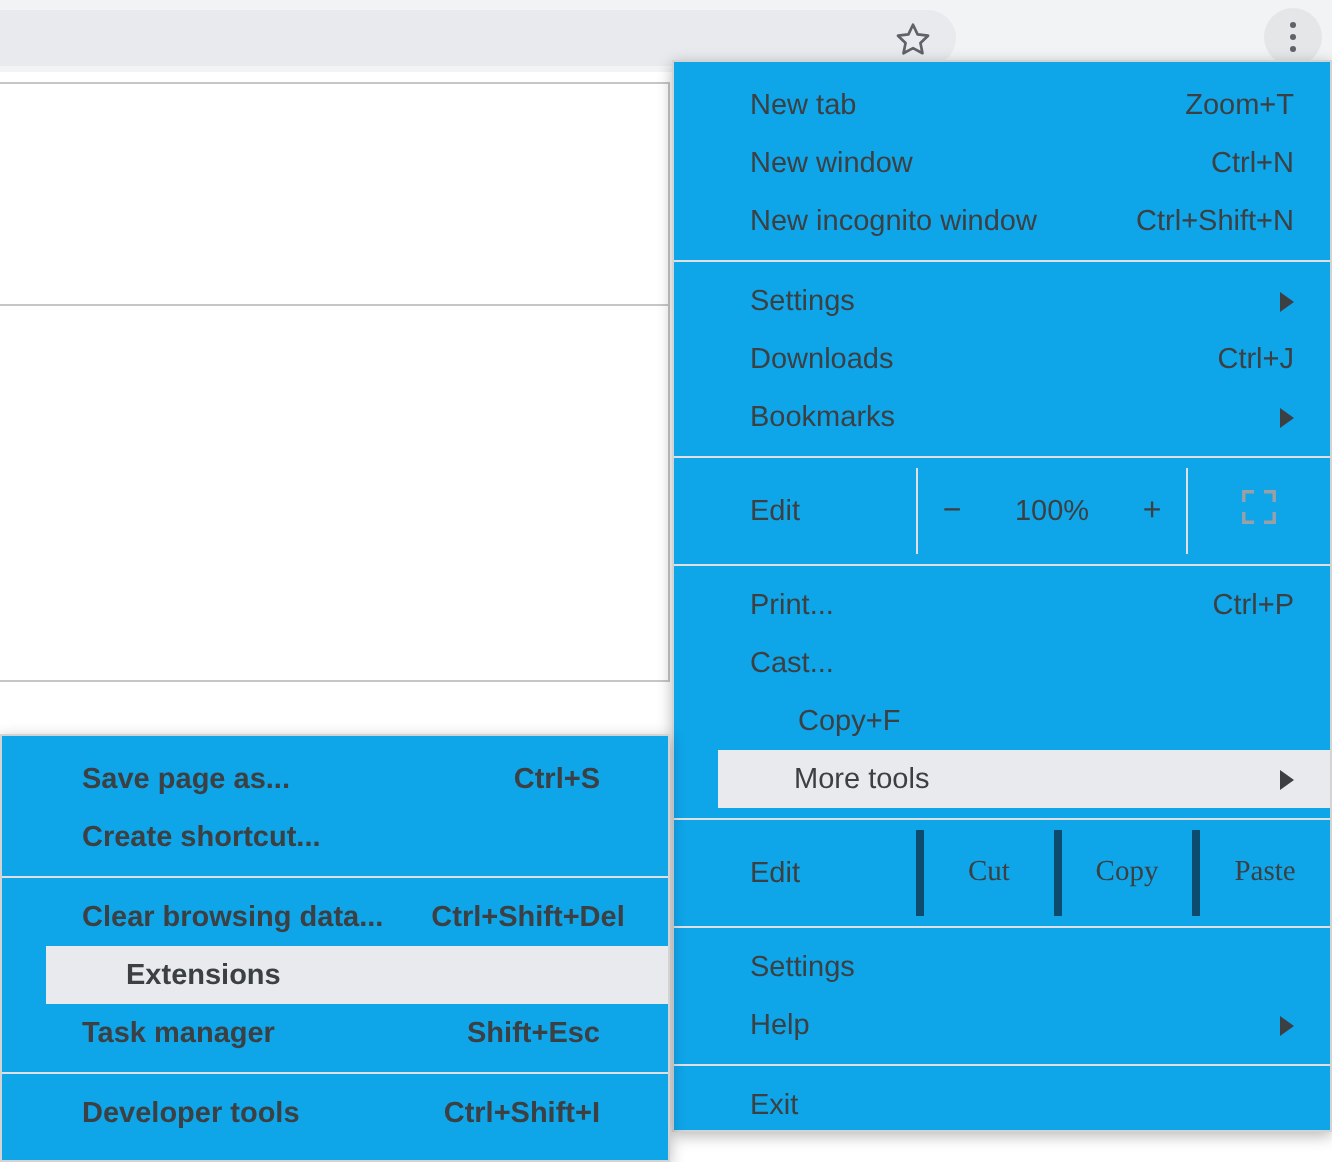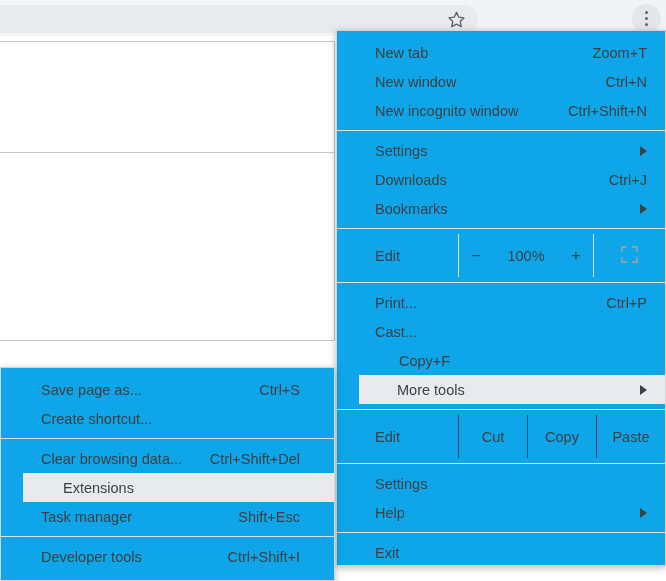--- a/index.html
+++ b/index.html
@@ -130,22 +130,23 @@
   .row-item .row-label {
     display: flex; align-items: center;
     padding-left: 38px;
     flex: 0 0 auto;
     box-sizing: border-box;
   }
   .row-cell {
     display: flex;
     align-items: center;
     justify-content: center;
-    border-left: 1px solid #0c4a6e;
-    box-sizing: border-box;
+    border-left: 4px solid #0c4a6e;
+    box-sizing: border-box;
+    font-family: Liberation Serif, serif;
   }
   .zoom-label { width: 121px; }
   .zoom-controls {
     flex: 1 1 auto;
     display: flex;
     align-items: center;
     justify-content: center;
     border-left: 1px solid #e0e0e0;
     border-right: 1px solid #e0e0e0;
   }
@@ -177,21 +178,21 @@
     height: 536px;
   }
 
   
   #more-tools-submenu {
     left: 0px;
     top: 367px;
     width: 335px;
     height: 214px;
   }
-  #more-tools-submenu .menu-item { padding-left: 40px; padding-right: 34px; }
+  #more-tools-submenu .menu-item { padding-left: 40px; padding-right: 34px; font-weight: bold; }
 </style>
 </head>
 <body>
 
 <div id="browser-toolbar">
   <div id="omnibox"></div>
 
   <div id="bookmark-star-button">
     <span>
       <svg width="19" height="19" viewBox="0 0 24 24" fill="none" stroke="#5f6368" stroke-width="1.7" stroke-linejoin="round">

